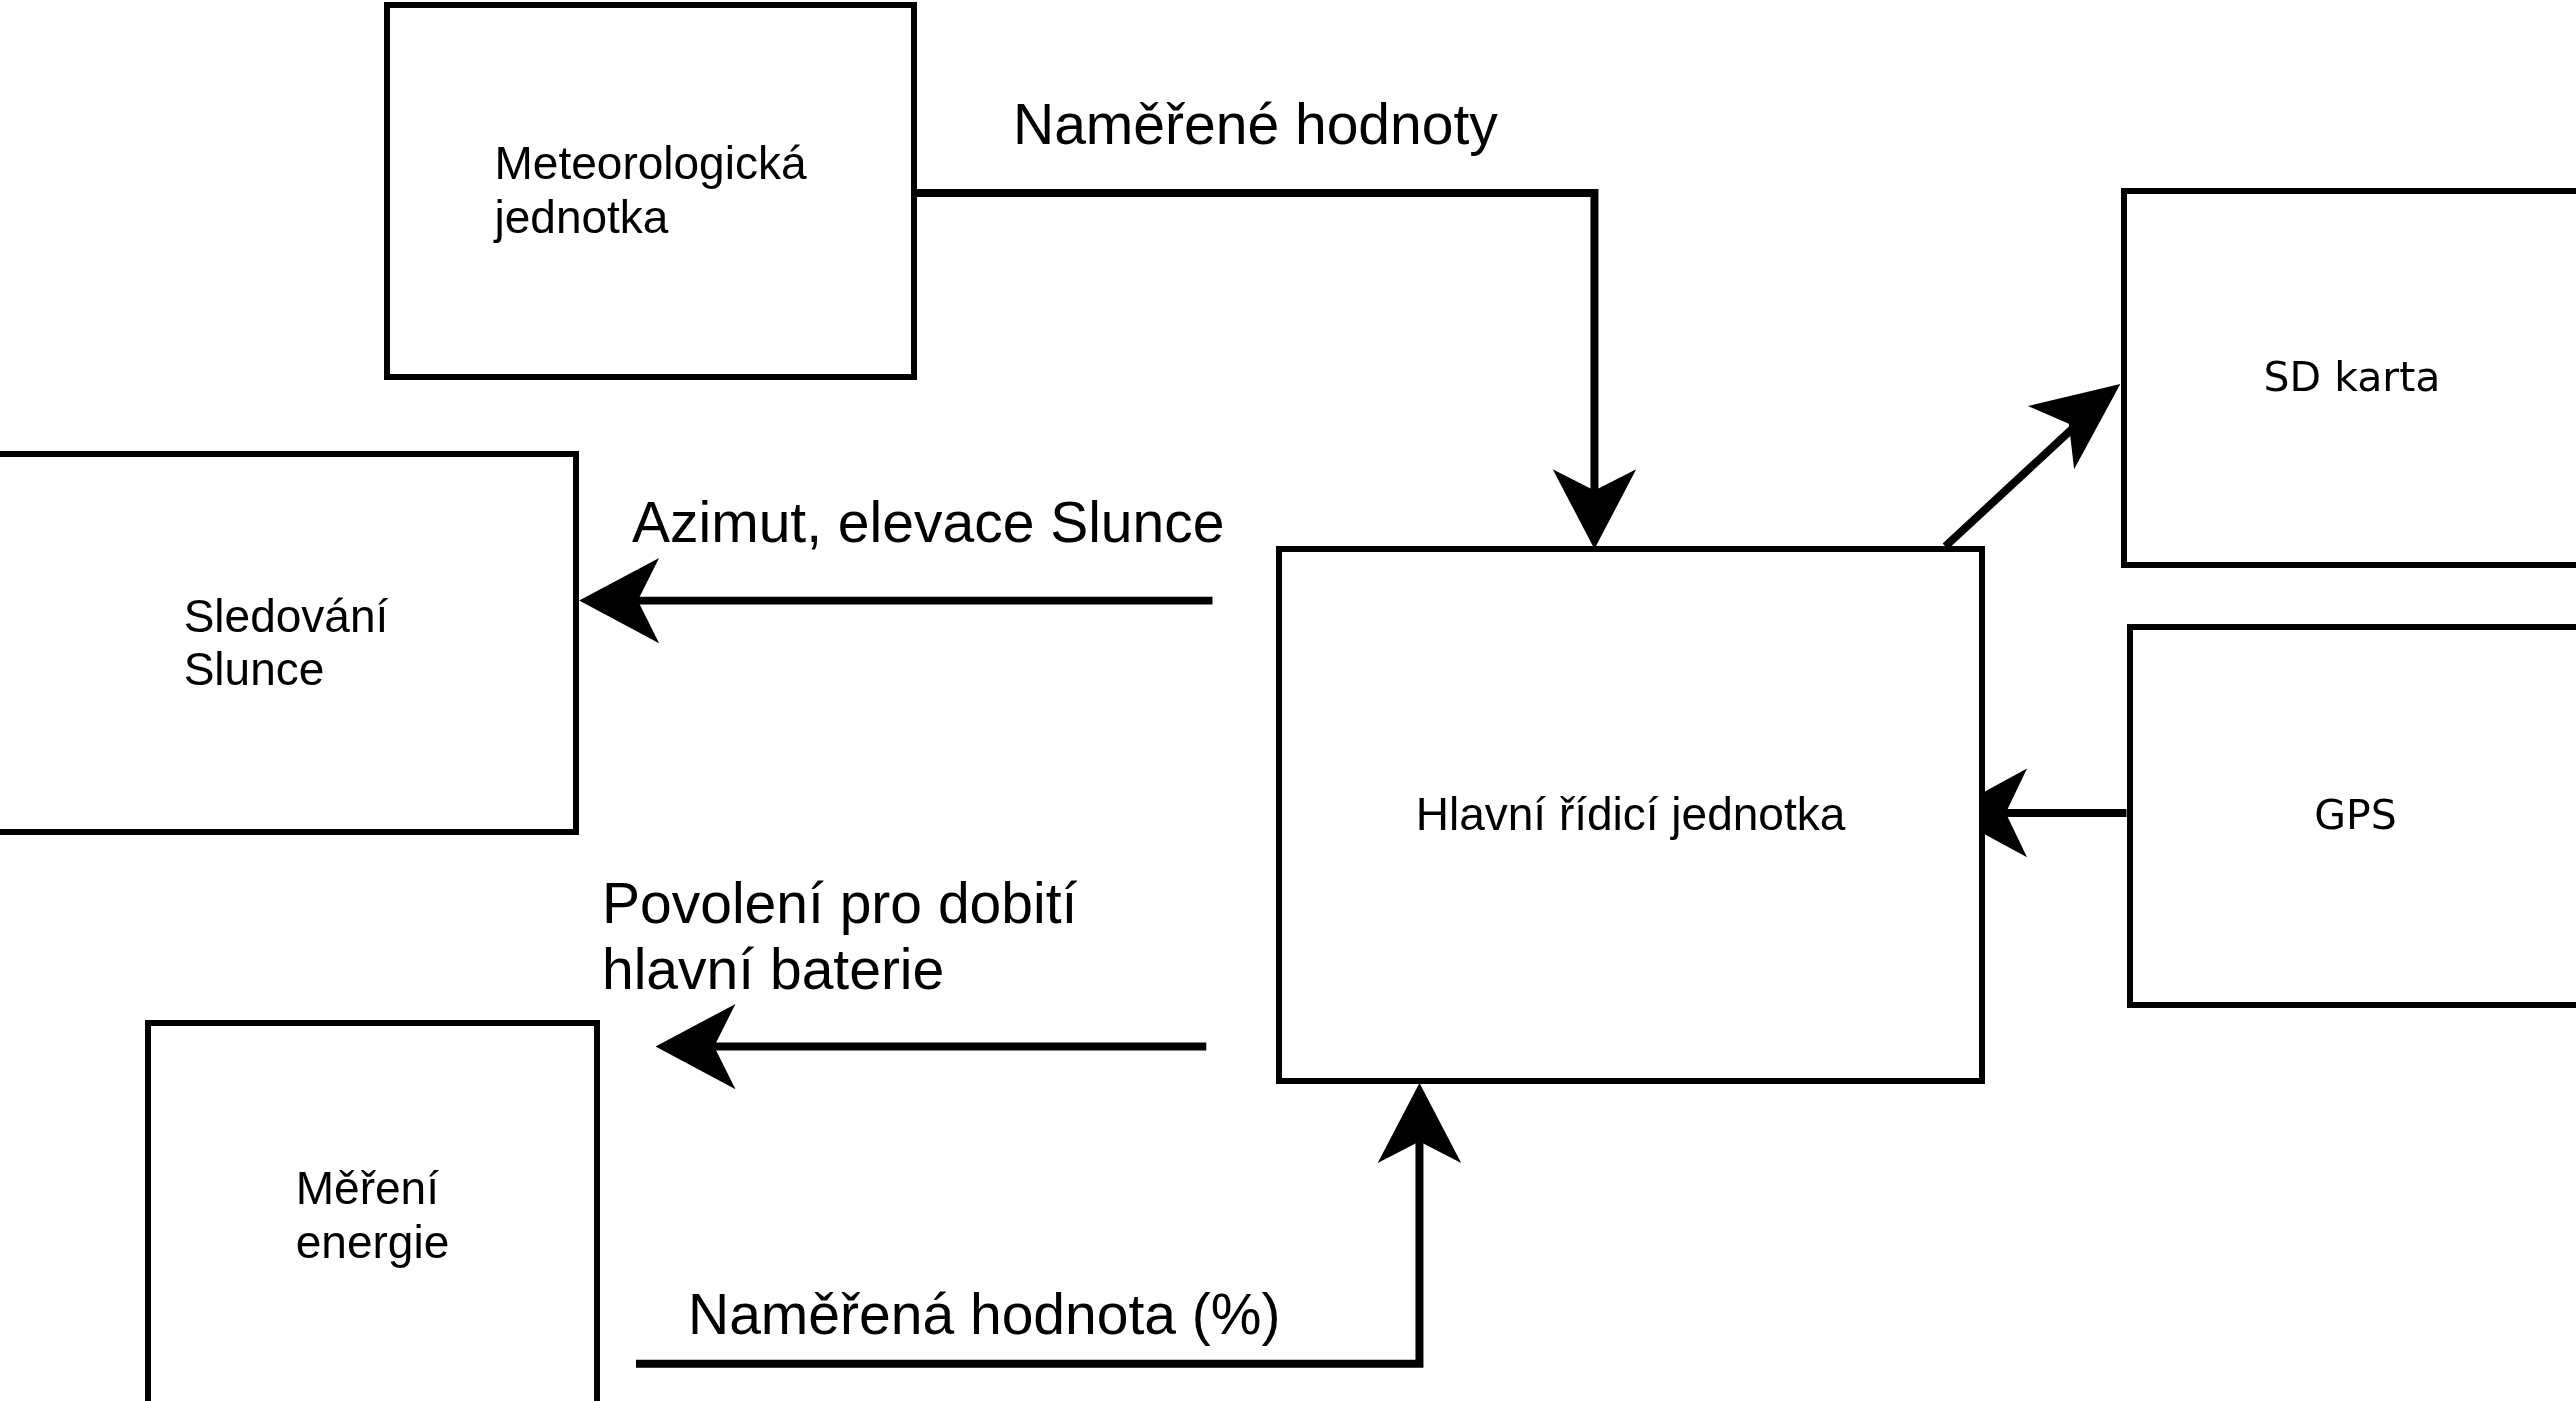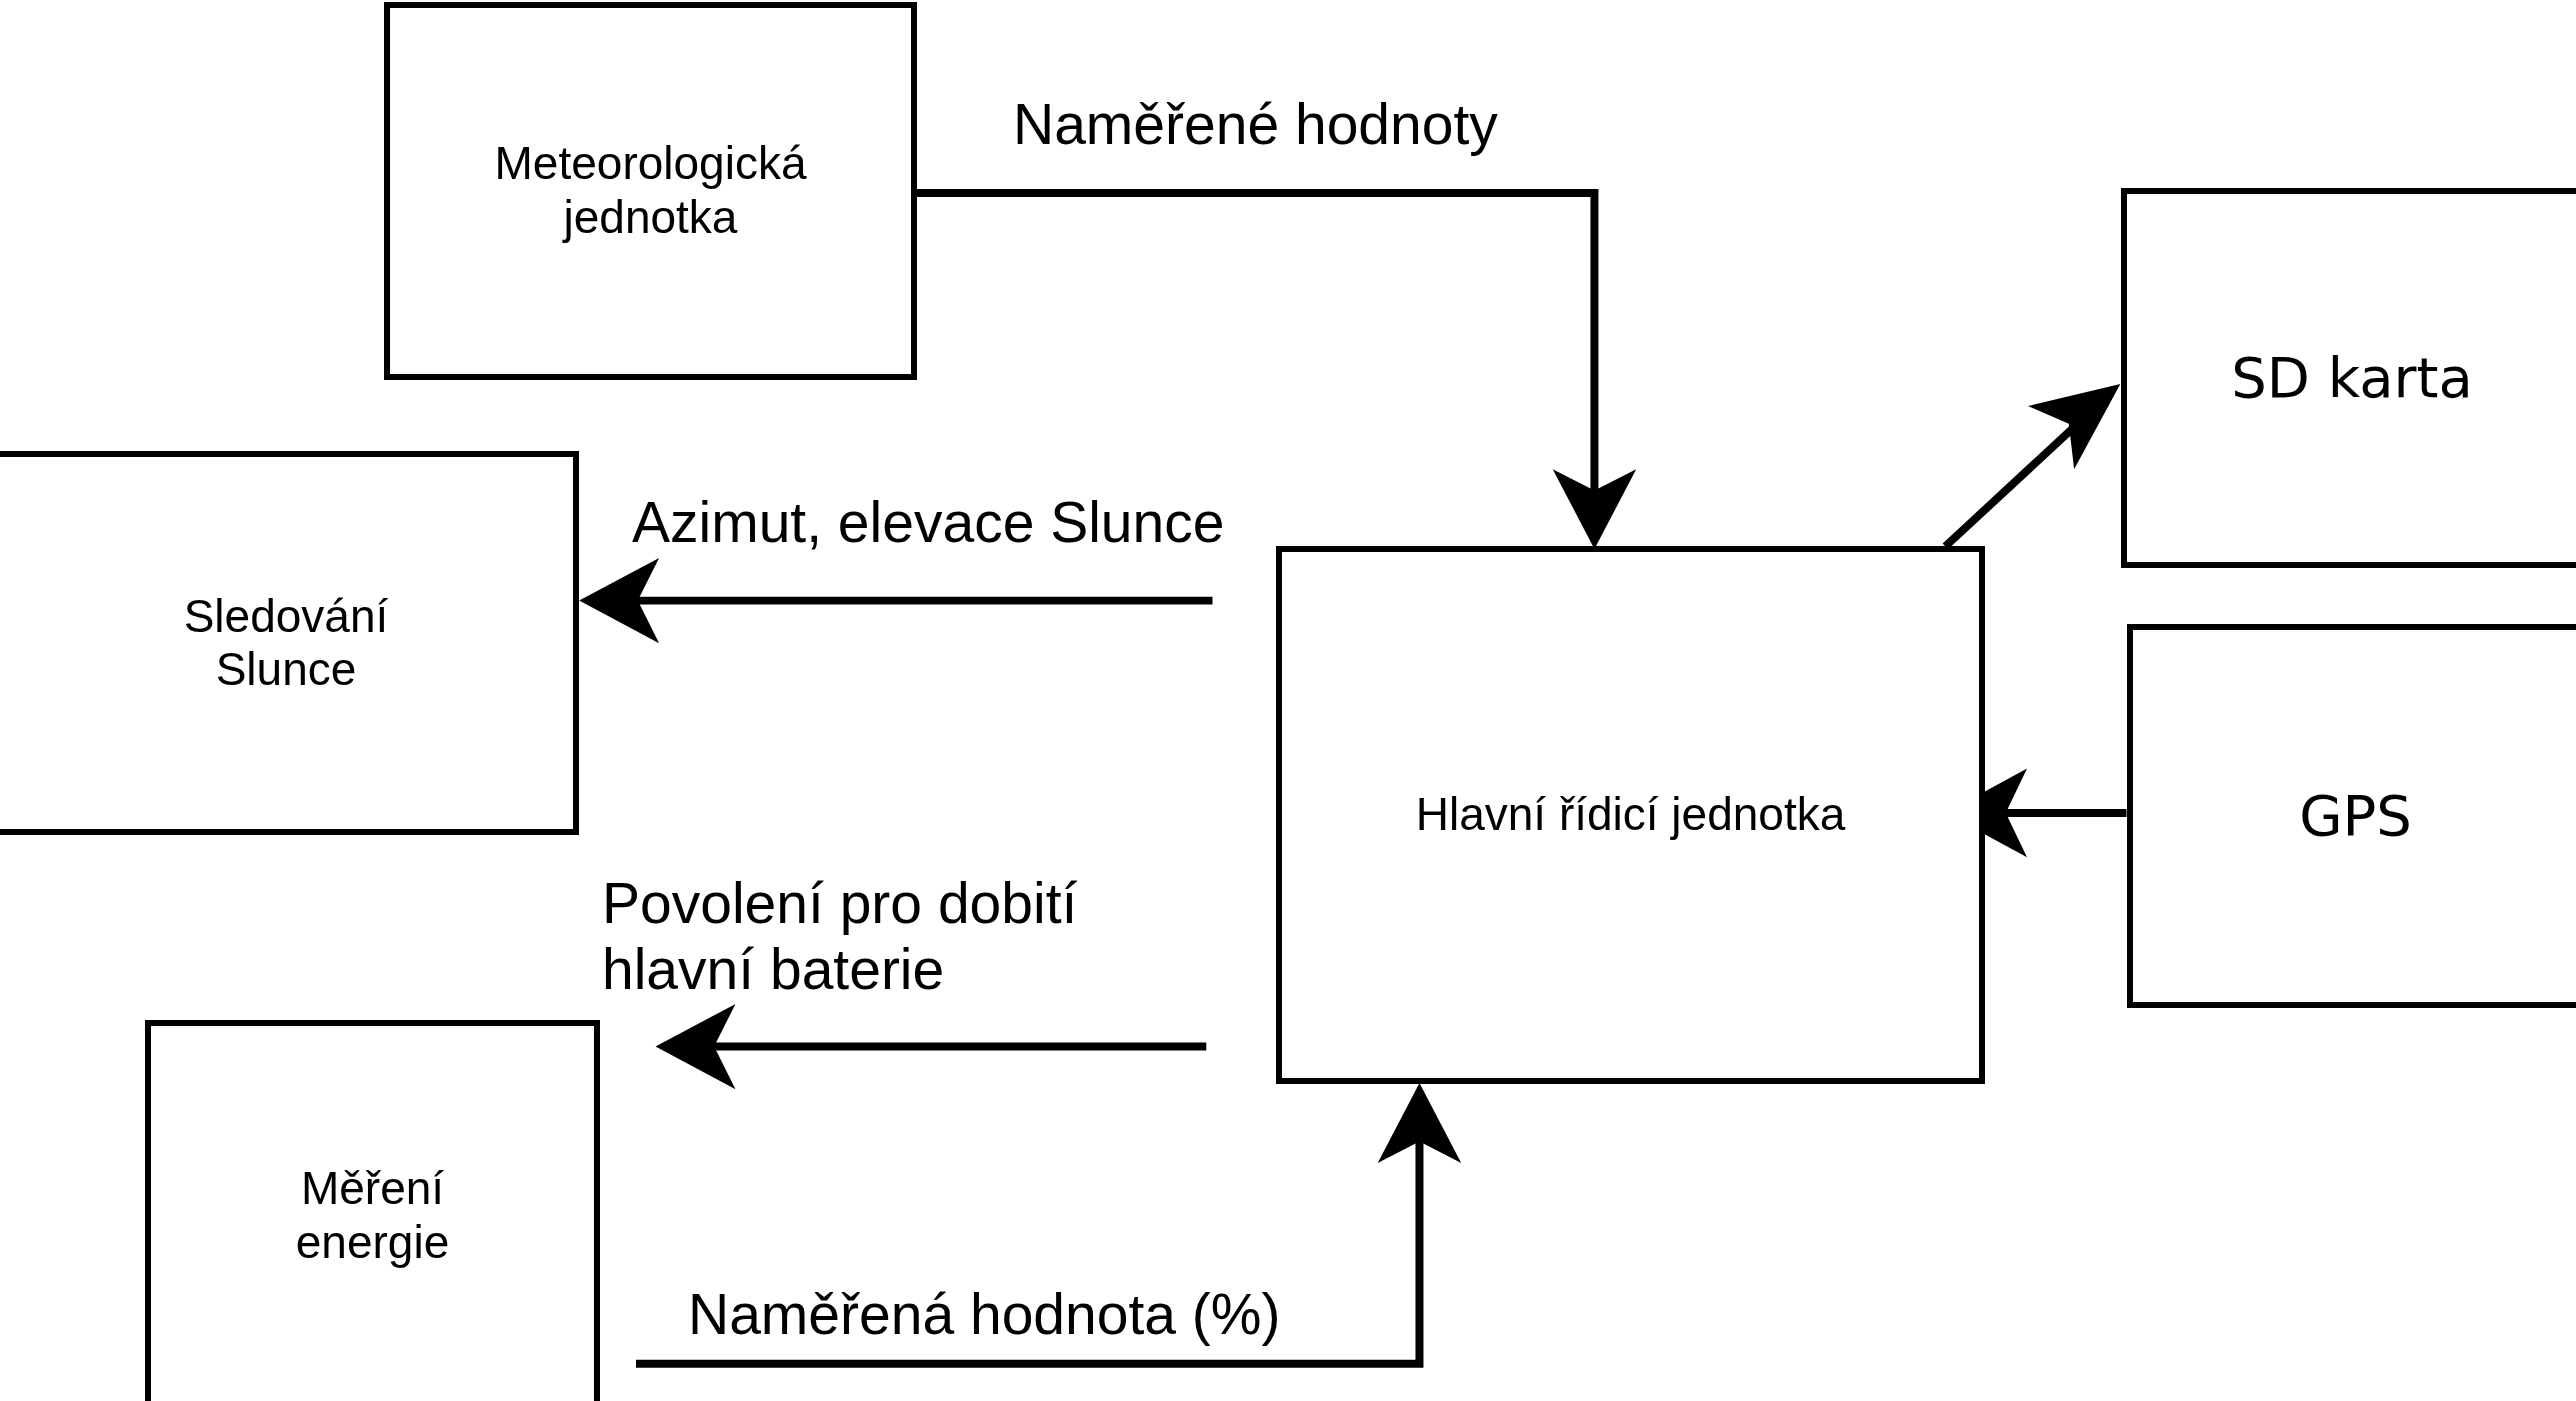--- a/index.html
+++ b/index.html
@@ -25,33 +25,33 @@
     display: block;
   }
   .node-box {
     position: absolute;
     box-sizing: border-box;
     border: 6.2px solid #000000;
     background: #ffffff;
     display: flex;
     align-items: center;
     justify-content: center;
-    text-align: center;
+    text-align: left;
   }
   .node-label {
     font-family: "Liberation Sans", sans-serif;
     font-size: 46px;
     line-height: 1.16;
     color: #000000;
     white-space: pre-line;
     padding: 0 10.7px;
   }
   .node-label.wide {
     font-family: "DejaVu Sans", sans-serif;
-    font-size: 56px;
+    font-size: 41px;
   }
   .edge-label {
     position: absolute;
     font-family: "Liberation Sans", sans-serif;
     font-size: 57px;
     line-height: 1.15;
     color: #000000;
     white-space: pre-line;
   }
 </style>

